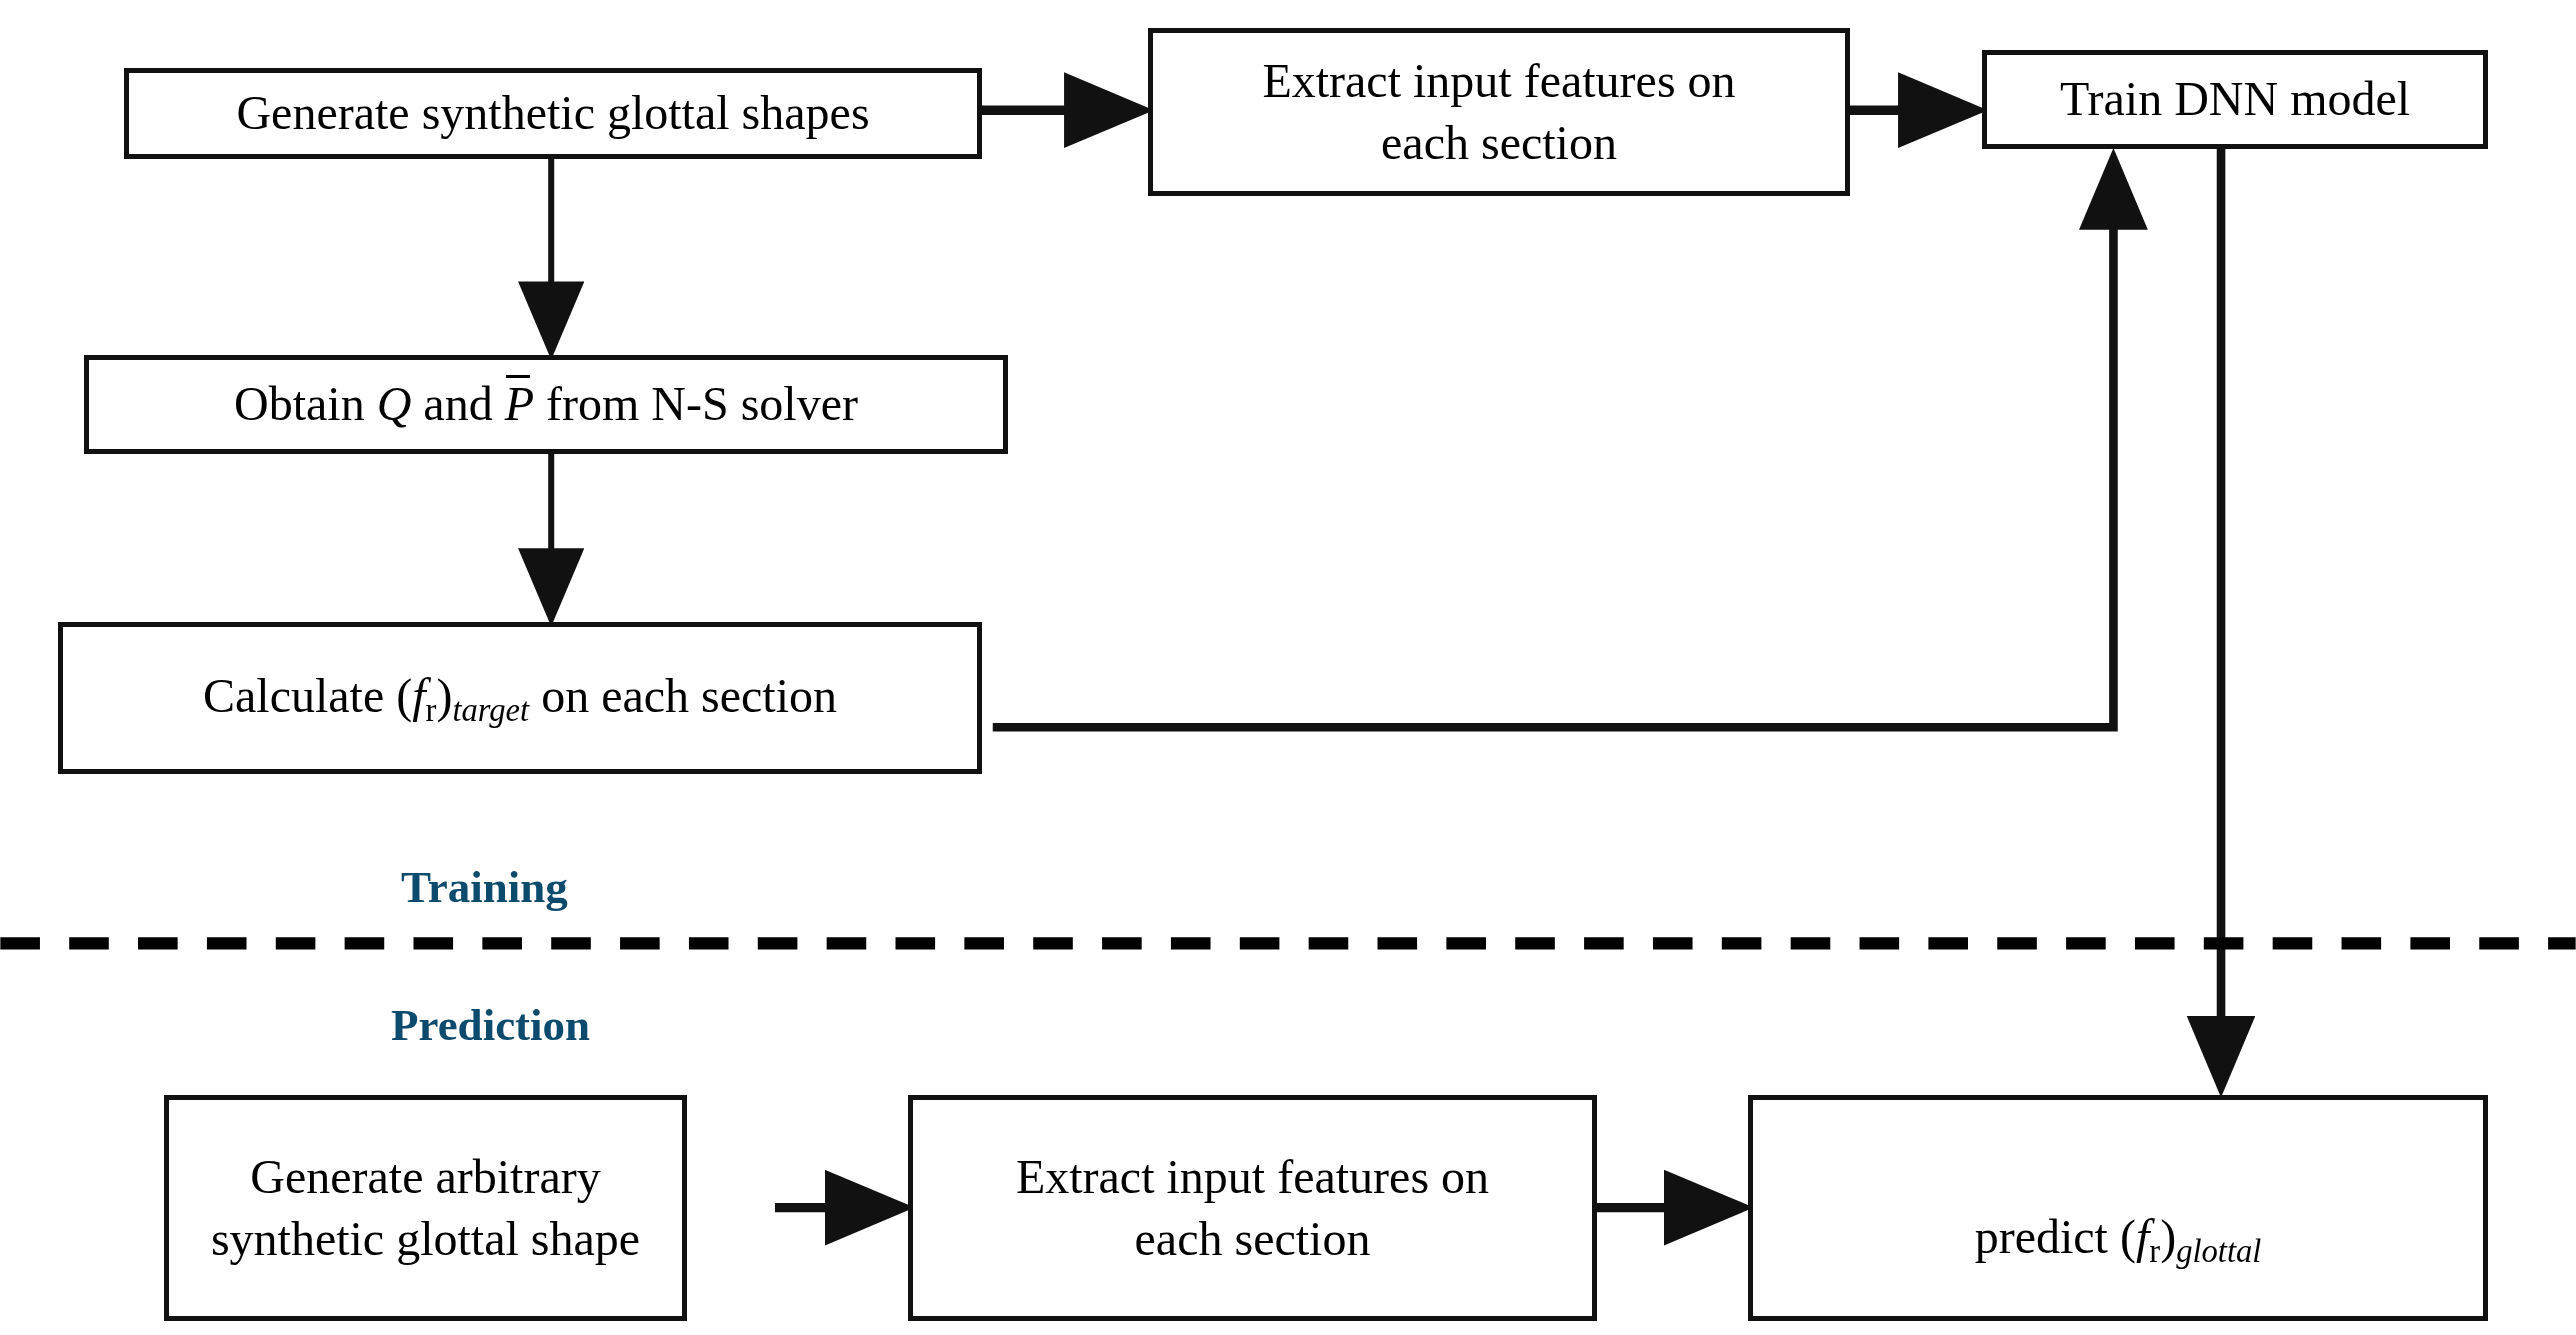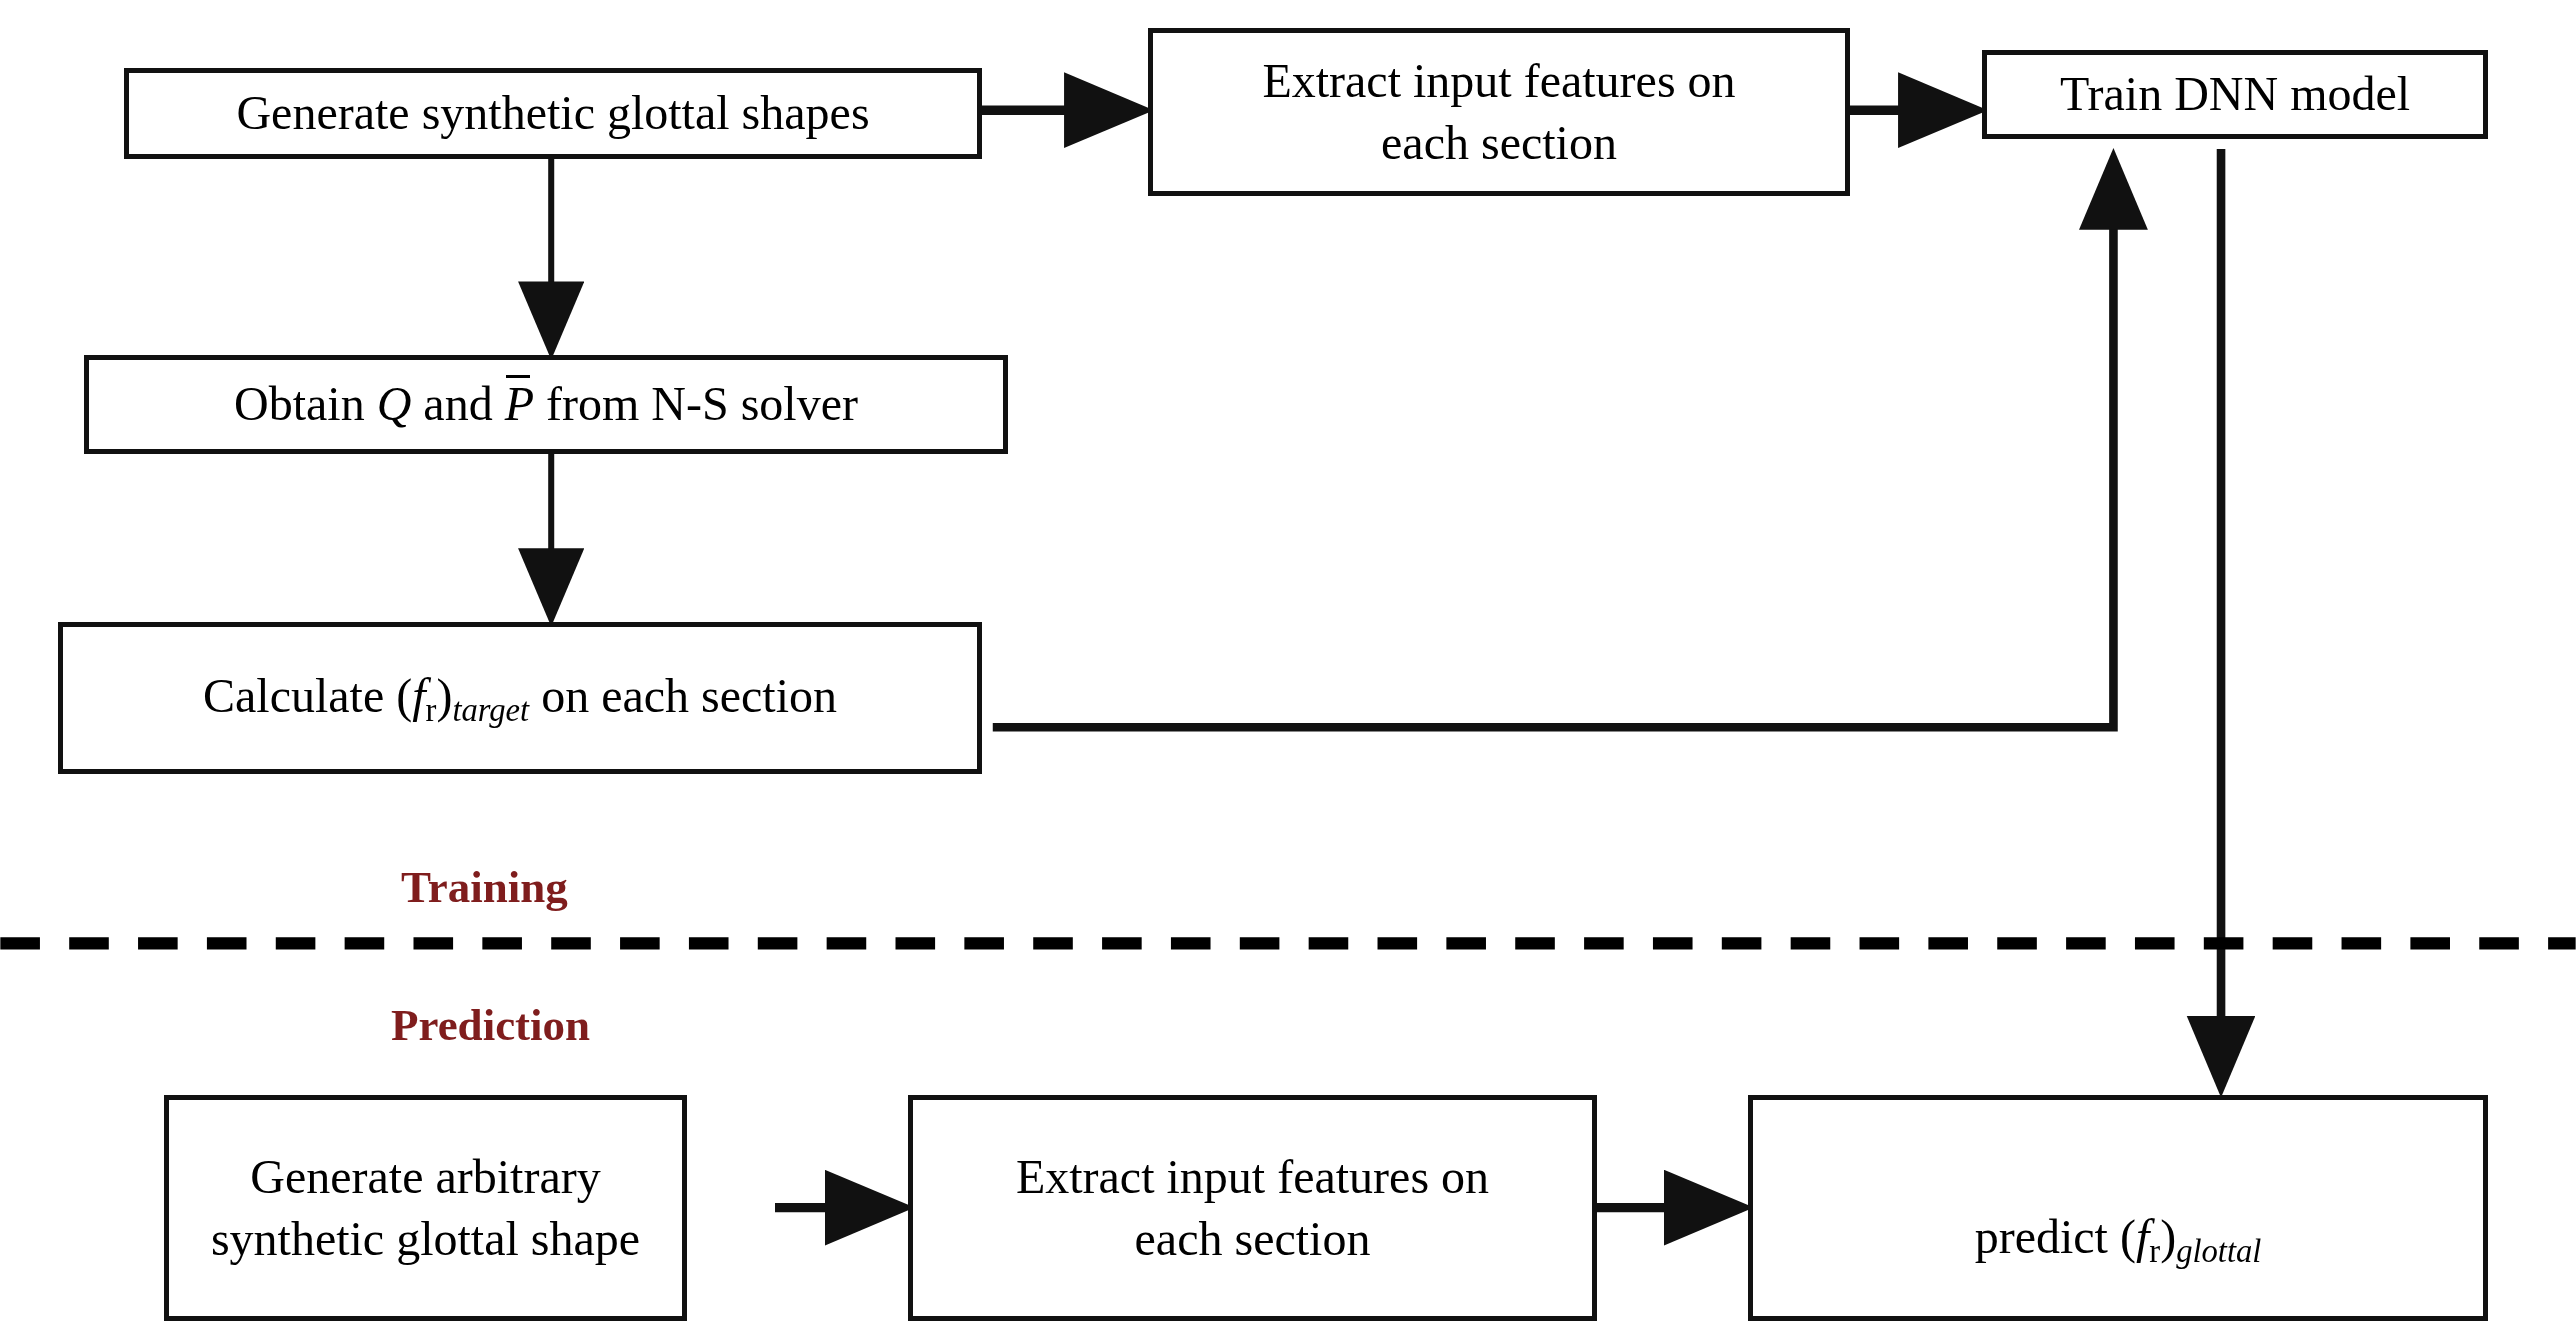--- a/index.html
+++ b/index.html
@@ -27,34 +27,34 @@
     font-family:"Liberation Serif","DejaVu Serif",serif;
     color:#000000;
     padding:0 12px;
     z-index:3;
   }
   .node .txt{display:block;width:100%;}
 
   
   #n-gen-shapes   { left:124px;  top:68px;   width:858px;  height:91px; }
   #n-extract-top  { left:1148px; top:28px;   width:702px;  height:168px; }
-  #n-train        { left:1982px; top:50px;   width:506px;  height:89px; }
+  #n-train        { left:1982px; top:50px;   width:506px;  height:99px; }
   #n-obtain       { left:84px;   top:355px;  width:924px; height:99px; }
   #n-calculate    { left:58px;   top:622px;  width:924px; height:152px; }
   #n-gen-arb      { left:164px;  top:1095px; width:523px;  height:226px; }
   #n-extract-bot  { left:908px; top:1095px; width:689px;  height:226px; }
   #n-apply        { left:1748px; top:1095px; width:740px;  height:226px; }
 
   
   .caption{
     position:absolute;
     font-family:"Liberation Serif","DejaVu Serif",serif;
     font-weight:bold;
     font-size:45px;
-    color:#7f1d1d;
+    color:#0c4a6e;
     z-index:3;
     white-space:nowrap;
   }
   #cap-training   { left:401px; top:861px; }
   #cap-prediction { left:391px; top:999px; }
 
   
   .it{font-style:italic;}
   .ovl{position:relative;display:inline-block;font-style:italic;}
   .ovl::before{

